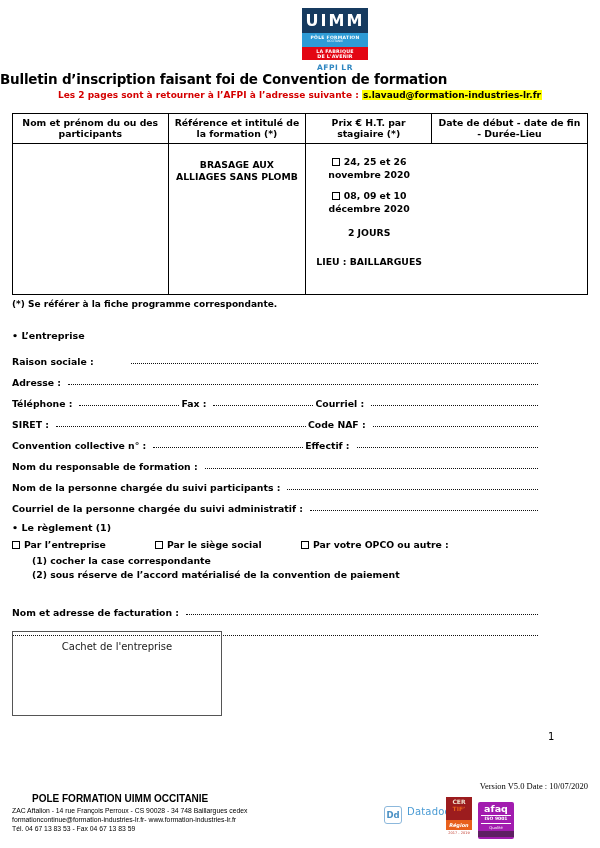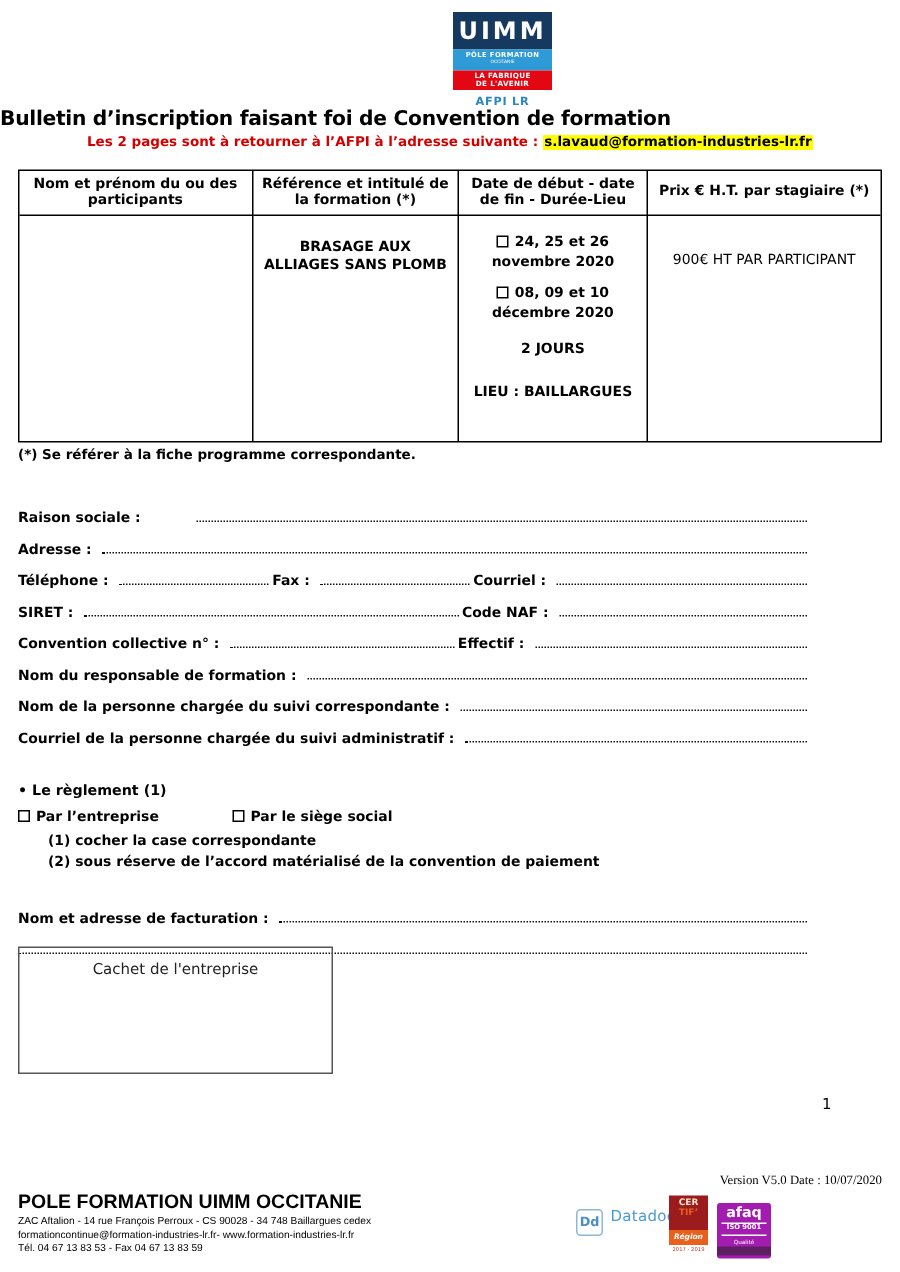--- a/index.html
+++ b/index.html
@@ -75,21 +75,21 @@
   .sig-block { position:absolute; top:641px; left:248px; width:298px; }
   .date-row { display:flex; margin-top:13px; font-size:9.3px; font-weight:bold; }
   .date-row .dlabel { flex:0 0 145px; }
 
   
   .pagenum { position:absolute; top:731px; left:548px; font-size:10px; }
   .version { position:absolute; top:781px; right:12px; font-size:8.5px;
              font-family:"Liberation Serif", serif; }
   .footer-left { position:absolute; top:792px; left:12px;
                  font-family:"Liberation Sans", sans-serif; font-size:6.8px; line-height:1.35; }
-  .footer-left .org { font-weight:bold; font-size:13px; }
+  .footer-left .org { font-weight:bold; font-size:10px;margin-left:20px; }
 
   .datadock { position:absolute; top:806px; left:372px; display:flex; gap:5px;margin-left:12px; }
   .dd-box { width:18px; height:18px; border:1.6px solid #8cb8dc; border-radius:3px;
             display:flex; align-items:center; justify-content:center;
             color:#4a90c4; font-weight:bold; font-size:8.5px; }
   .dd-label { color:#4a9bd4; font-size:10px; letter-spacing:.2px; }
 
   .certif { position:absolute; top:797px; left:446px; width:26px; text-align:center; }
   .certif-top { background:#9c1c1e; color:#ffffff; height:23px; padding-top:2px; line-height:1.1; }
   .certif-top .t1 { font-size:6px; font-weight:bold; color:#f0e3d0; }
@@ -126,39 +126,39 @@
 
   <div class="title">Bulletin d’inscription faisant foi de Convention de formation</div>
   <div class="subtitle">
     <span>Les 2 pages sont à retourner à l’AFPI à l’adresse suivante : </span><span class="email">s.lavaud@formation-industries-lr.fr</span>
   </div>
 
   <div class="ftable">
     <div class="trow thead">
       <div class="cell">Nom et prénom du ou des participants</div>
       <div class="cell">Référence et intitulé de la formation (*)</div>
+      <div class="cell">Prix € H.T. par stagiaire (*)</div>
       <div class="cell">Date de début - date de fin - Durée-Lieu</div>
-      <div class="cell">Prix € H.T. par stagiaire (*)</div>
     </div>
     <div class="trow tbody">
       <div class="cell"></div>
       <div class="cell cell-formation">BRASAGE AUX ALLIAGES SANS PLOMB</div>
       <div class="cell cell-dates">
         <div class="session"><span class="cb"></span><span>24, 25 et 26 novembre 2020</span></div>
         <div class="session"><span class="cb"></span><span>08, 09 et 10 décembre 2020</span></div>
         <div class="duration">2 JOURS</div>
         <div class="location">LIEU : BAILLARGUES</div>
       </div>
-      <div class="cell cell-price">900€ HT PAR PARTICIPANT</div>
     </div>
   </div>
 
   <div class="footnote">(*) Se référer à la fiche programme correspondante.</div>
 
   <div class="sec-entreprise">
+    <div class="sec-heading">• L’entreprise</div>
     <div class="fline">
       <span class="flabel w118">Raison sociale :</span>
         <span class="dots"></span>
     </div>
     <div class="fline">
       <span class="flabel">Adresse :</span>
         <span class="dots"></span>
     </div>
     <div class="fline">
       <span class="flabel">Téléphone :</span>
@@ -178,34 +178,35 @@
       <span class="flabel">Convention collective n° :</span>
         <span class="dots d155"></span>
       <span class="flabel">Effectif :</span>
         <span class="dots"></span>
     </div>
     <div class="fline">
       <span class="flabel">Nom du responsable de formation :</span>
         <span class="dots"></span>
     </div>
     <div class="fline">
-      <span class="flabel">Nom de la personne chargée du suivi correspondante :</span>
+      <span class="flabel">Nom de la personne chargée du suivi participants :</span>
         <span class="dots"></span>
     </div>
     <div class="fline">
       <span class="flabel">Courriel de la personne chargée du suivi administratif :</span>
         <span class="dots"></span>
     </div>
   </div>
 
   <div class="sec-reglement">
     <div class="sec-heading">• Le règlement (1)</div>
     <div class="opt-row">
       <span class="opt1"><span class="cb"></span><span>Par l’entreprise</span></span>
       <span class="opt2"><span class="cb"></span><span>Par le siège social</span></span>
+      <span class="opt3"><span class="cb"></span><span>Par votre OPCO ou autre :</span></span>
     </div>
     <div class="notes">
       <div>(1) cocher la case correspondante</div>
       <div>(2) sous réserve de l’accord matérialisé de la convention de paiement</div>
     </div>
     <div class="fline fact">
       <span class="flabel">Nom et adresse de facturation :</span>
         <span class="dots"></span>
     </div>
     <div class="fline">

